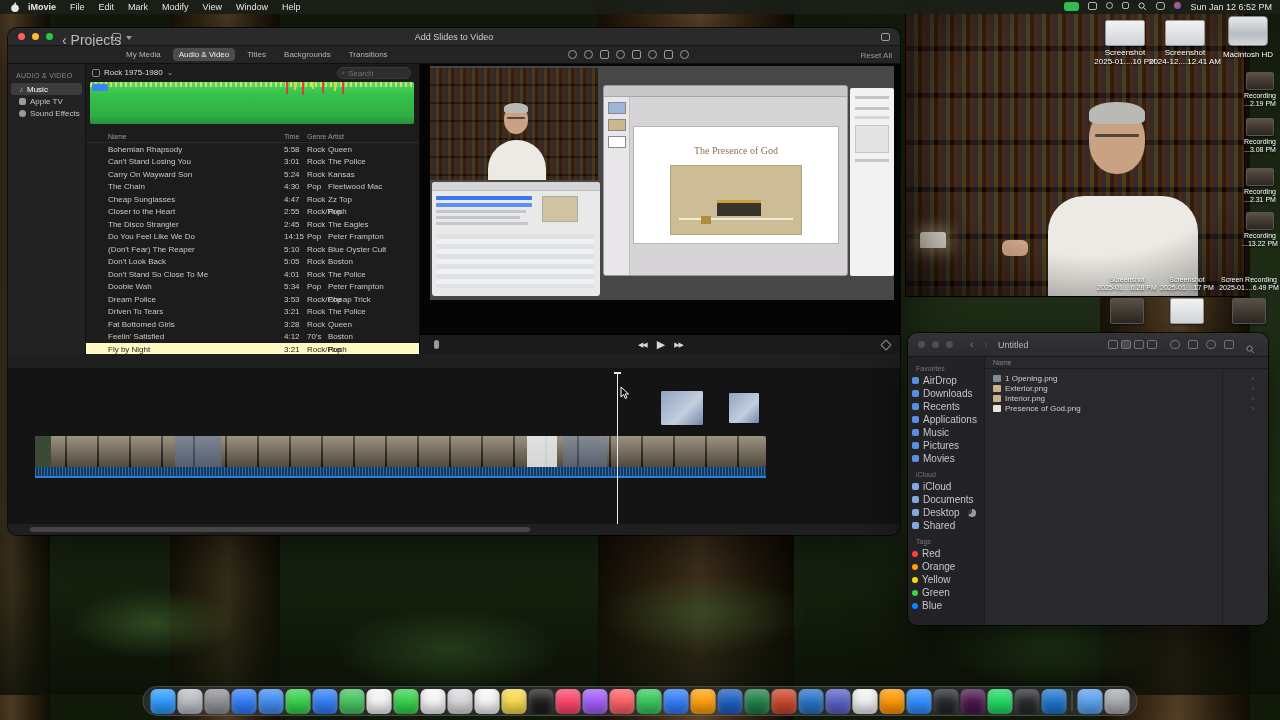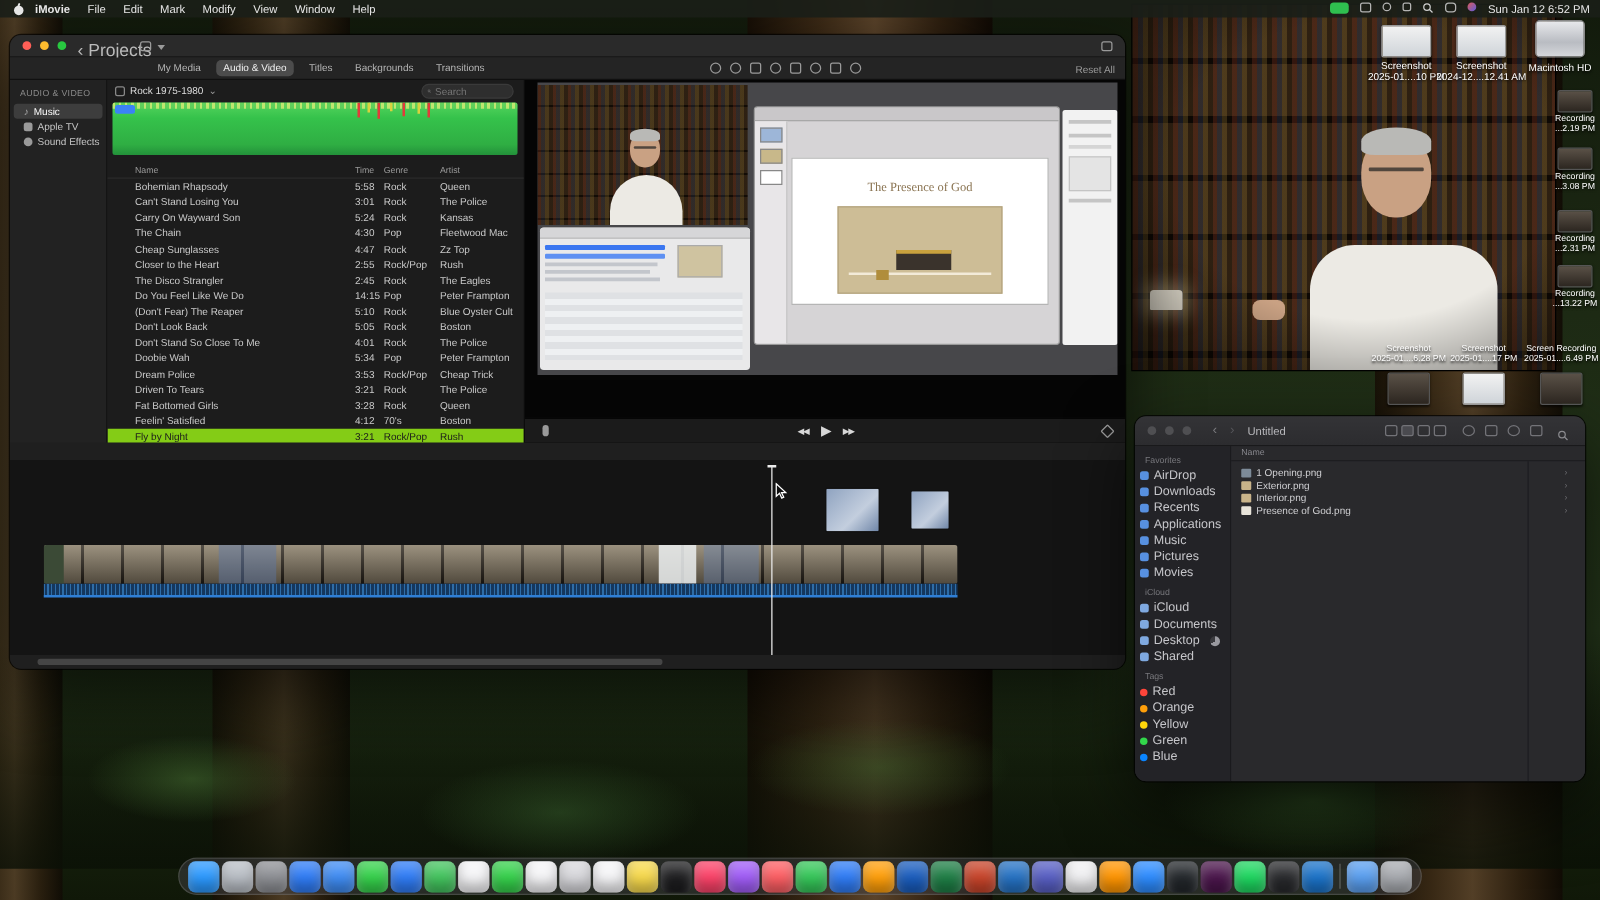--- a/index.html
+++ b/index.html
@@ -47,24 +47,24 @@
   .lib-source{position:absolute;left:6px;top:4px;display:flex;gap:4px;align-items:center;font-size:8px;color:#ddd}
   .lib-search{position:absolute;right:8px;top:3px;width:74px;height:12px;background:#2e2e2e;border:1px solid #3a3a3a;border-radius:6px;display:flex;align-items:center;padding:0 4px;gap:3px}
   .lib-search input{background:transparent;border:none;outline:none;color:#bbb;font-size:8px;width:58px;font-family:"Liberation Sans",sans-serif}
   .wave{position:absolute;left:4px;top:18px;width:324px;height:42px;background:linear-gradient(180deg,#55d45e 0%,#35c24b 30%,#2fae43 80%,#23913a 100%);border-radius:2px;overflow:hidden}
   .wave-top{position:absolute;left:0;right:0;top:0;height:5px;background:repeating-linear-gradient(90deg,rgba(240,240,120,.7) 0 2px,rgba(120,210,90,.4) 2px 5px)}
   .spike{position:absolute;top:0;width:2px}
   .wave-chip{position:absolute;left:2px;top:2px;width:16px;height:7px;background:#3b82f6;border-radius:2px}
   .tbl-head{position:absolute;left:0;top:69px;right:0;height:10px;display:flex;font-size:7px;color:#9a9a9a;border-bottom:1px solid #2a2a2a;padding-left:22px}
   .song-rows{position:absolute;left:0;top:79px;right:0;bottom:0;overflow:hidden}
   .song-row{display:flex;height:12.5px;align-items:center;font-size:8px;color:#c9c9c9;padding-left:22px;white-space:nowrap}
-  .song-row.selected{background:#84cc16;color:#1b1b1b}
+  .song-row.selected{background:#fef9c3;color:#1b1b1b}
   .c-name{width:176px;overflow:hidden}
   .c-time{width:23px}
-  .c-genre{width:45px}
+  .c-genre{width:21px}
   .c-artist{flex:1;overflow:hidden}
   
   .im-viewer{position:absolute;left:412px;top:36px;right:0;bottom:181px;background:#050505}
   .pv-screen{position:absolute;left:10px;top:2px;width:464px;height:234px;background:#47474a;overflow:hidden}
   .pv-webcam{position:absolute;left:0;top:2px;width:168px;height:112px;background:
       repeating-linear-gradient(90deg,rgba(150,60,40,.25) 0 3px,rgba(60,80,120,.22) 3px 6px,rgba(170,140,60,.22) 6px 9px,rgba(0,0,0,0) 9px 12px),
       repeating-linear-gradient(180deg,#32241577 0 16px,#120c06 16px 18px),#2a1d10;overflow:hidden}
   .pv-finder{position:absolute;left:2px;top:116px;width:168px;height:114px;background:#e9e9ea;border-radius:3px;overflow:hidden}
   .pv-ppt{position:absolute;left:173px;top:19px;width:245px;height:191px;background:#d6d4d6;border-radius:3px;border:1px solid #9a9a9a;overflow:hidden}
   .pv-panel{position:absolute;left:420px;top:22px;width:44px;height:188px;background:#f2f2f2;border-radius:2px}
@@ -210,20 +210,21 @@
   <div class="im-titlebar">
     <span class="tl" style="background:#ff5f57;position:absolute;left:10px;top:5px"></span>
     <span class="tl" style="background:#febc2e;position:absolute;left:24px;top:5px"></span>
     <span class="tl" style="background:#28c840;position:absolute;left:38px;top:5px"></span>
     <span style="position:absolute;left:54px;top:4px;font-size:14px;color:#bbb">
       <span>‹</span>
       <span>Projects</span>
     </span>
     <span style="position:absolute;left:104px;top:5px;width:9px;height:8px;border:1px solid #9a9a9a;border-radius:2px"></span>
     <span style="position:absolute;left:118px;top:8px;border-left:3px solid transparent;border-right:3px solid transparent;border-top:4px solid #9a9a9a"></span>
+    <div class="im-title">Add Slides to Video</div>
     <span style="position:absolute;right:10px;top:5px;width:9px;height:8px;border:1px solid #9a9a9a;border-radius:2px"></span>
   </div>
 
   <div class="im-tabrow">
     <span style="width:112px"></span>
     <span style="display:flex;gap:6px;align-items:center">
 
     <span class="tab">My Media</span>
         <span class="tab selected">Audio &amp; Video</span>
         <span class="tab">Titles</span>

